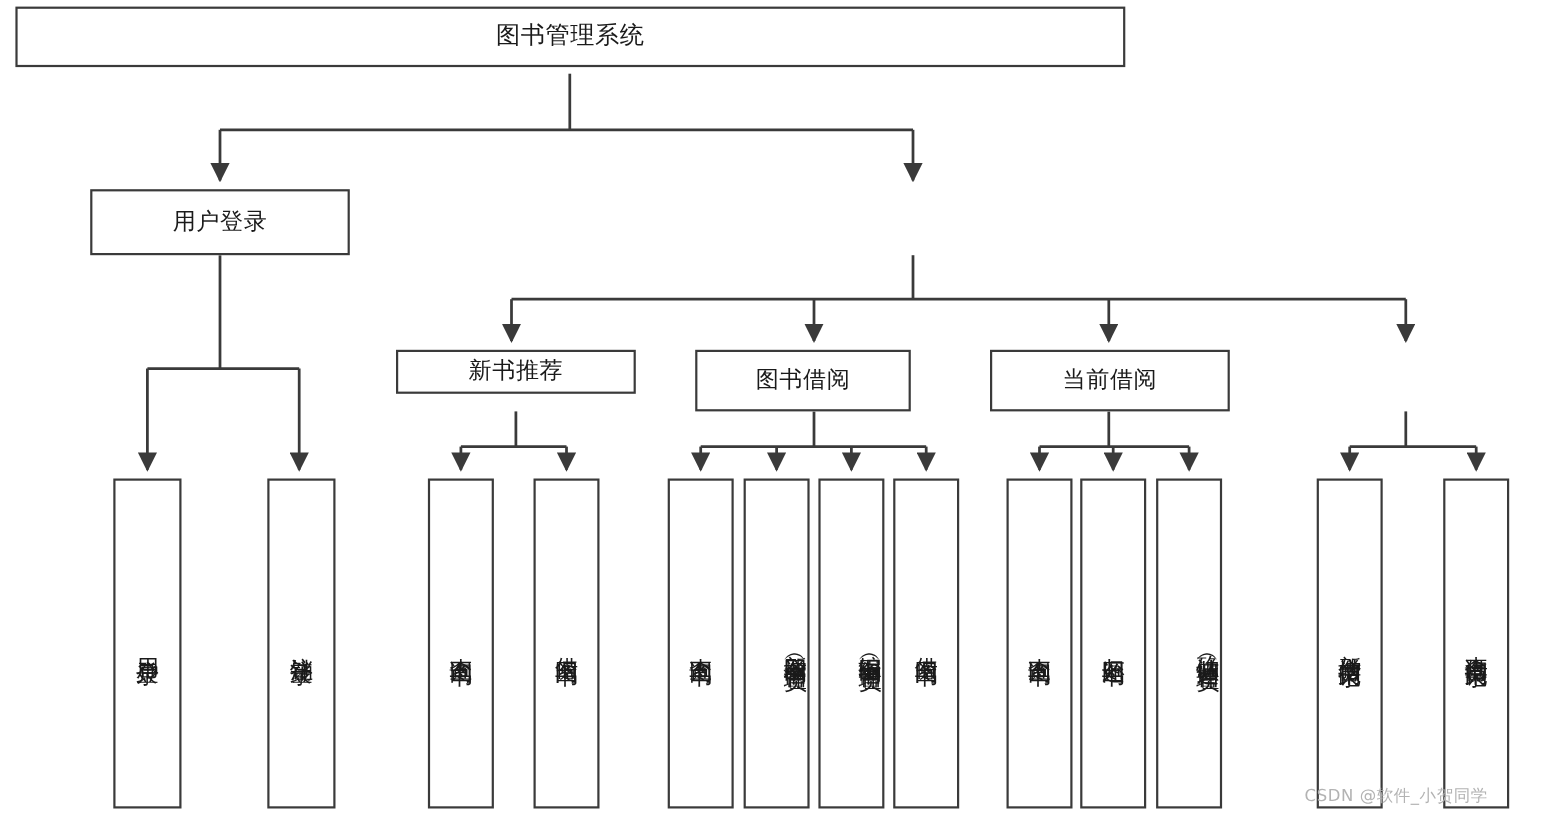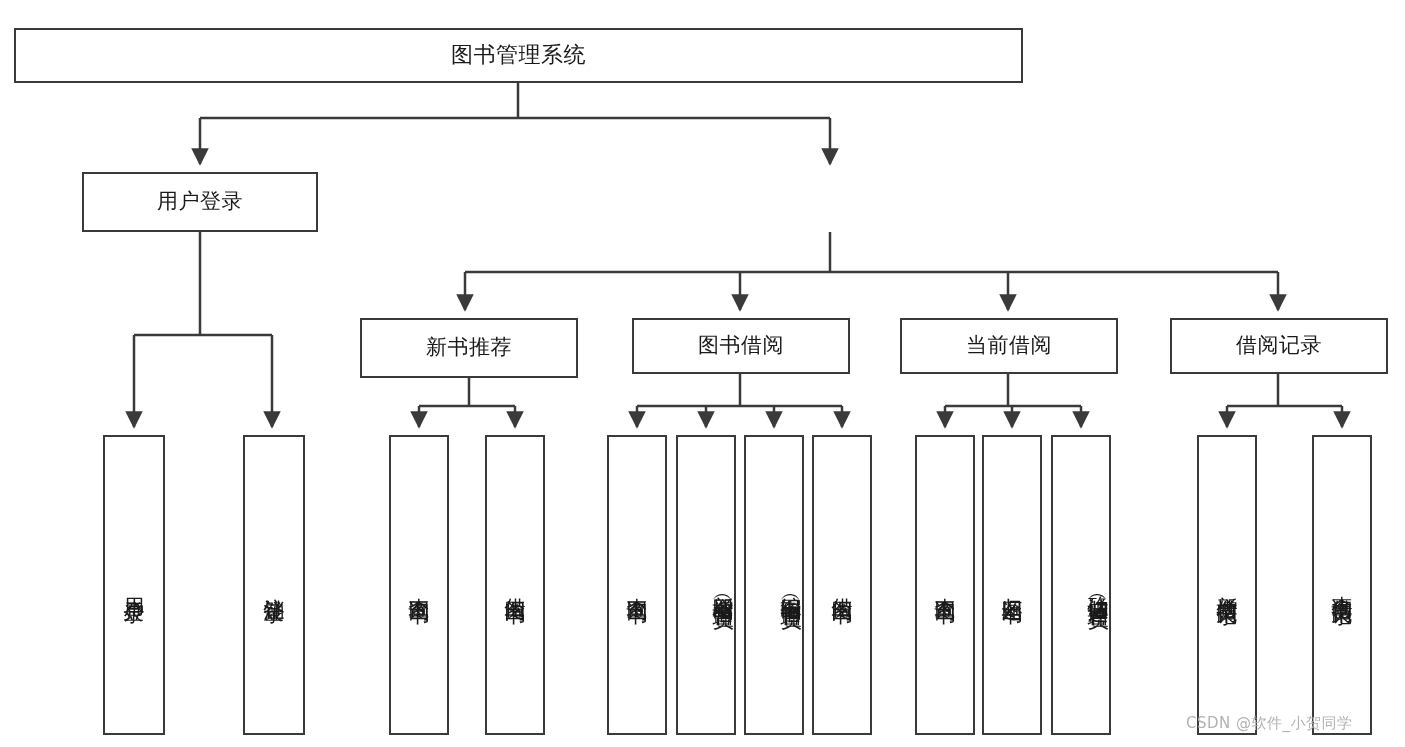--- a/index.html
+++ b/index.html
@@ -116,39 +116,36 @@
       <path d="M 1012 406 L 1012 427" marker-end="url(#arrow)"></path>
       <path d="M 1081 406 L 1081 427" marker-end="url(#arrow)"></path>
 
       <path d="M 1278 374 L 1278 406"></path>
       <path d="M 1227 406 L 1342 406"></path>
       <path d="M 1227 406 L 1227 427" marker-end="url(#arrow)"></path>
       <path d="M 1342 406 L 1342 427" marker-end="url(#arrow)"></path>
     </g>
   </svg>
 
-  <div class="node horiz root" style="left:14px; top:28px; width:1009px; height:55px;">
+  <div class="node horiz root" style="left:14px; top:6px; width:1009px; height:55px;">
     <span>图书管理系统</span>
   </div>
 
   <div class="node horiz" style="left:82px; top:172px; width:236px; height:60px;">
     <span>用户登录</span>
   </div>
 
-  <div class="node horiz" style="left:360px; top:318px; width:218px; height:60px;">
+  <div class="node horiz" style="left:360px; top:318px; width:218px; height:40px;">
     <span>新书推荐</span>
   </div>
-  <div class="node horiz" style="left:632px; top:318px; width:218px; height:56px;">
+  <div class="node horiz" style="left:632px; top:318px; width:196px; height:56px;">
     <span>图书借阅</span>
   </div>
   <div class="node horiz" style="left:900px; top:318px; width:218px; height:56px;font-family:Liberation Serif, serif;">
     <span>当前借阅</span>
-  </div>
-  <div class="node horiz" style="left:1170px; top:318px; width:218px; height:56px;">
-    <span>借阅记录</span>
   </div>
 
   <div class="node vert centered" style="left:103px; top:435px; width:62px; height:300px;">
     <span>用户登录</span>
   </div>
   <div class="node vert centered" style="left:243px; top:435px; width:62px; height:300px;">
     <span>注销登录</span>
   </div>
 
   <div class="node vert centered" style="left:389px; top:435px; width:60px; height:300px;">

